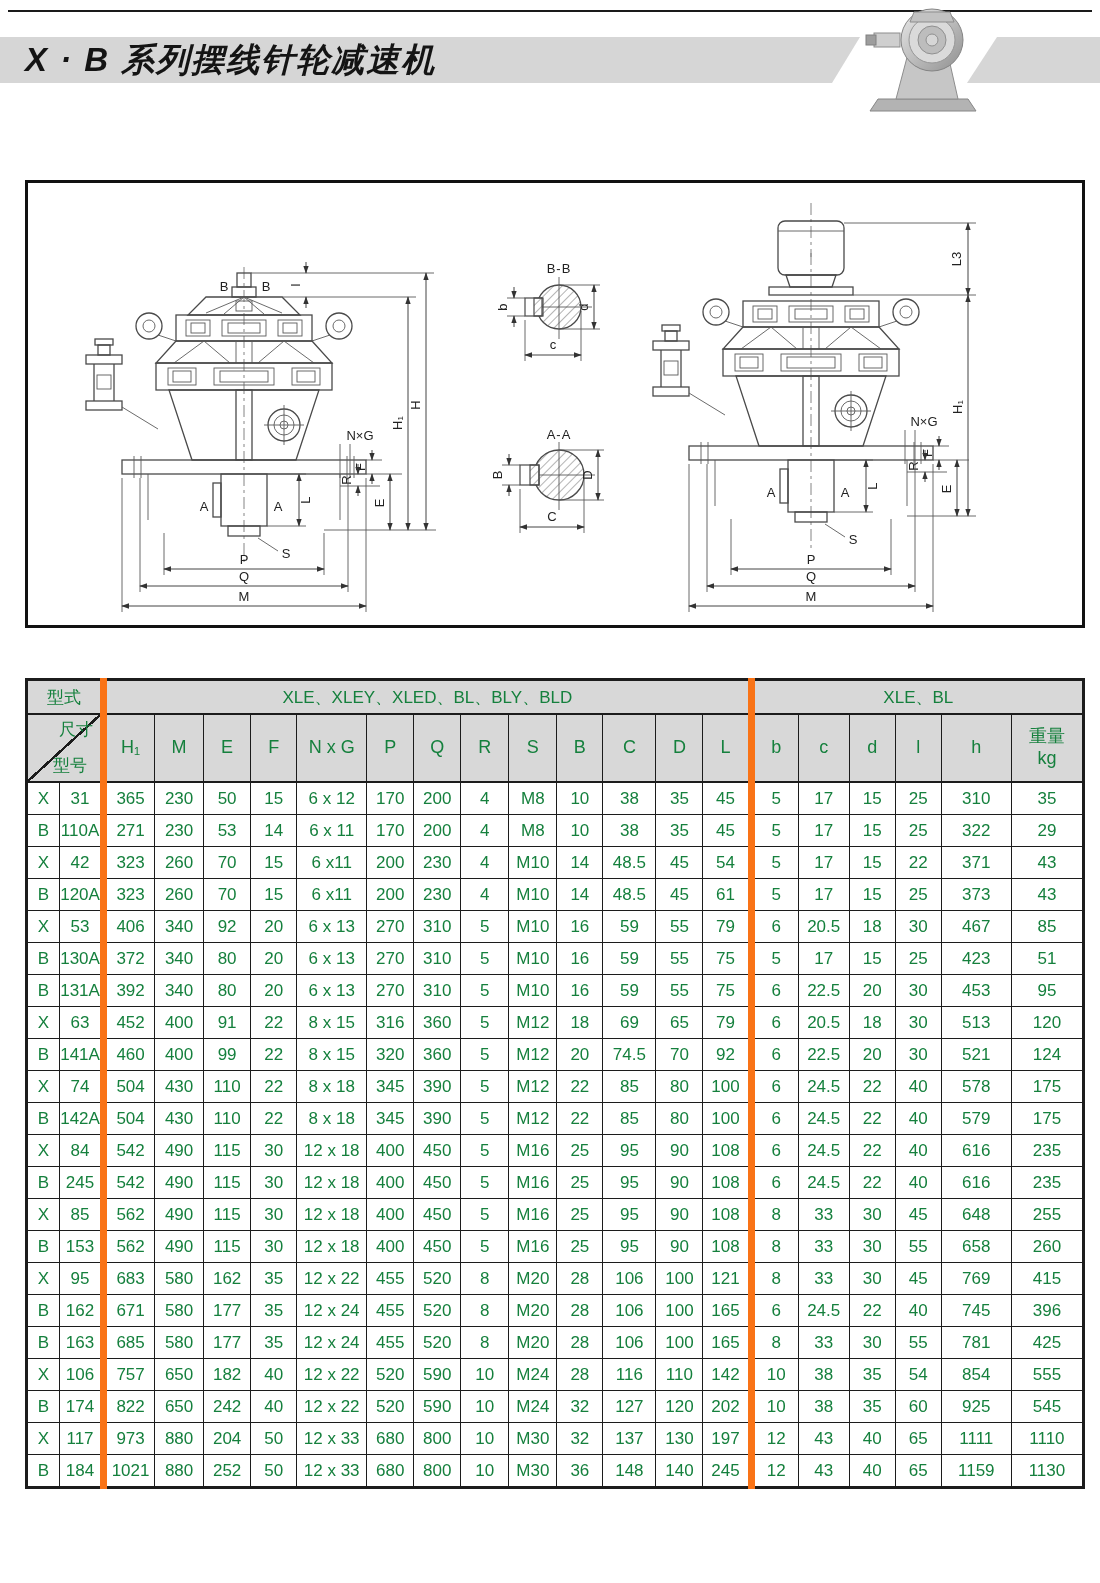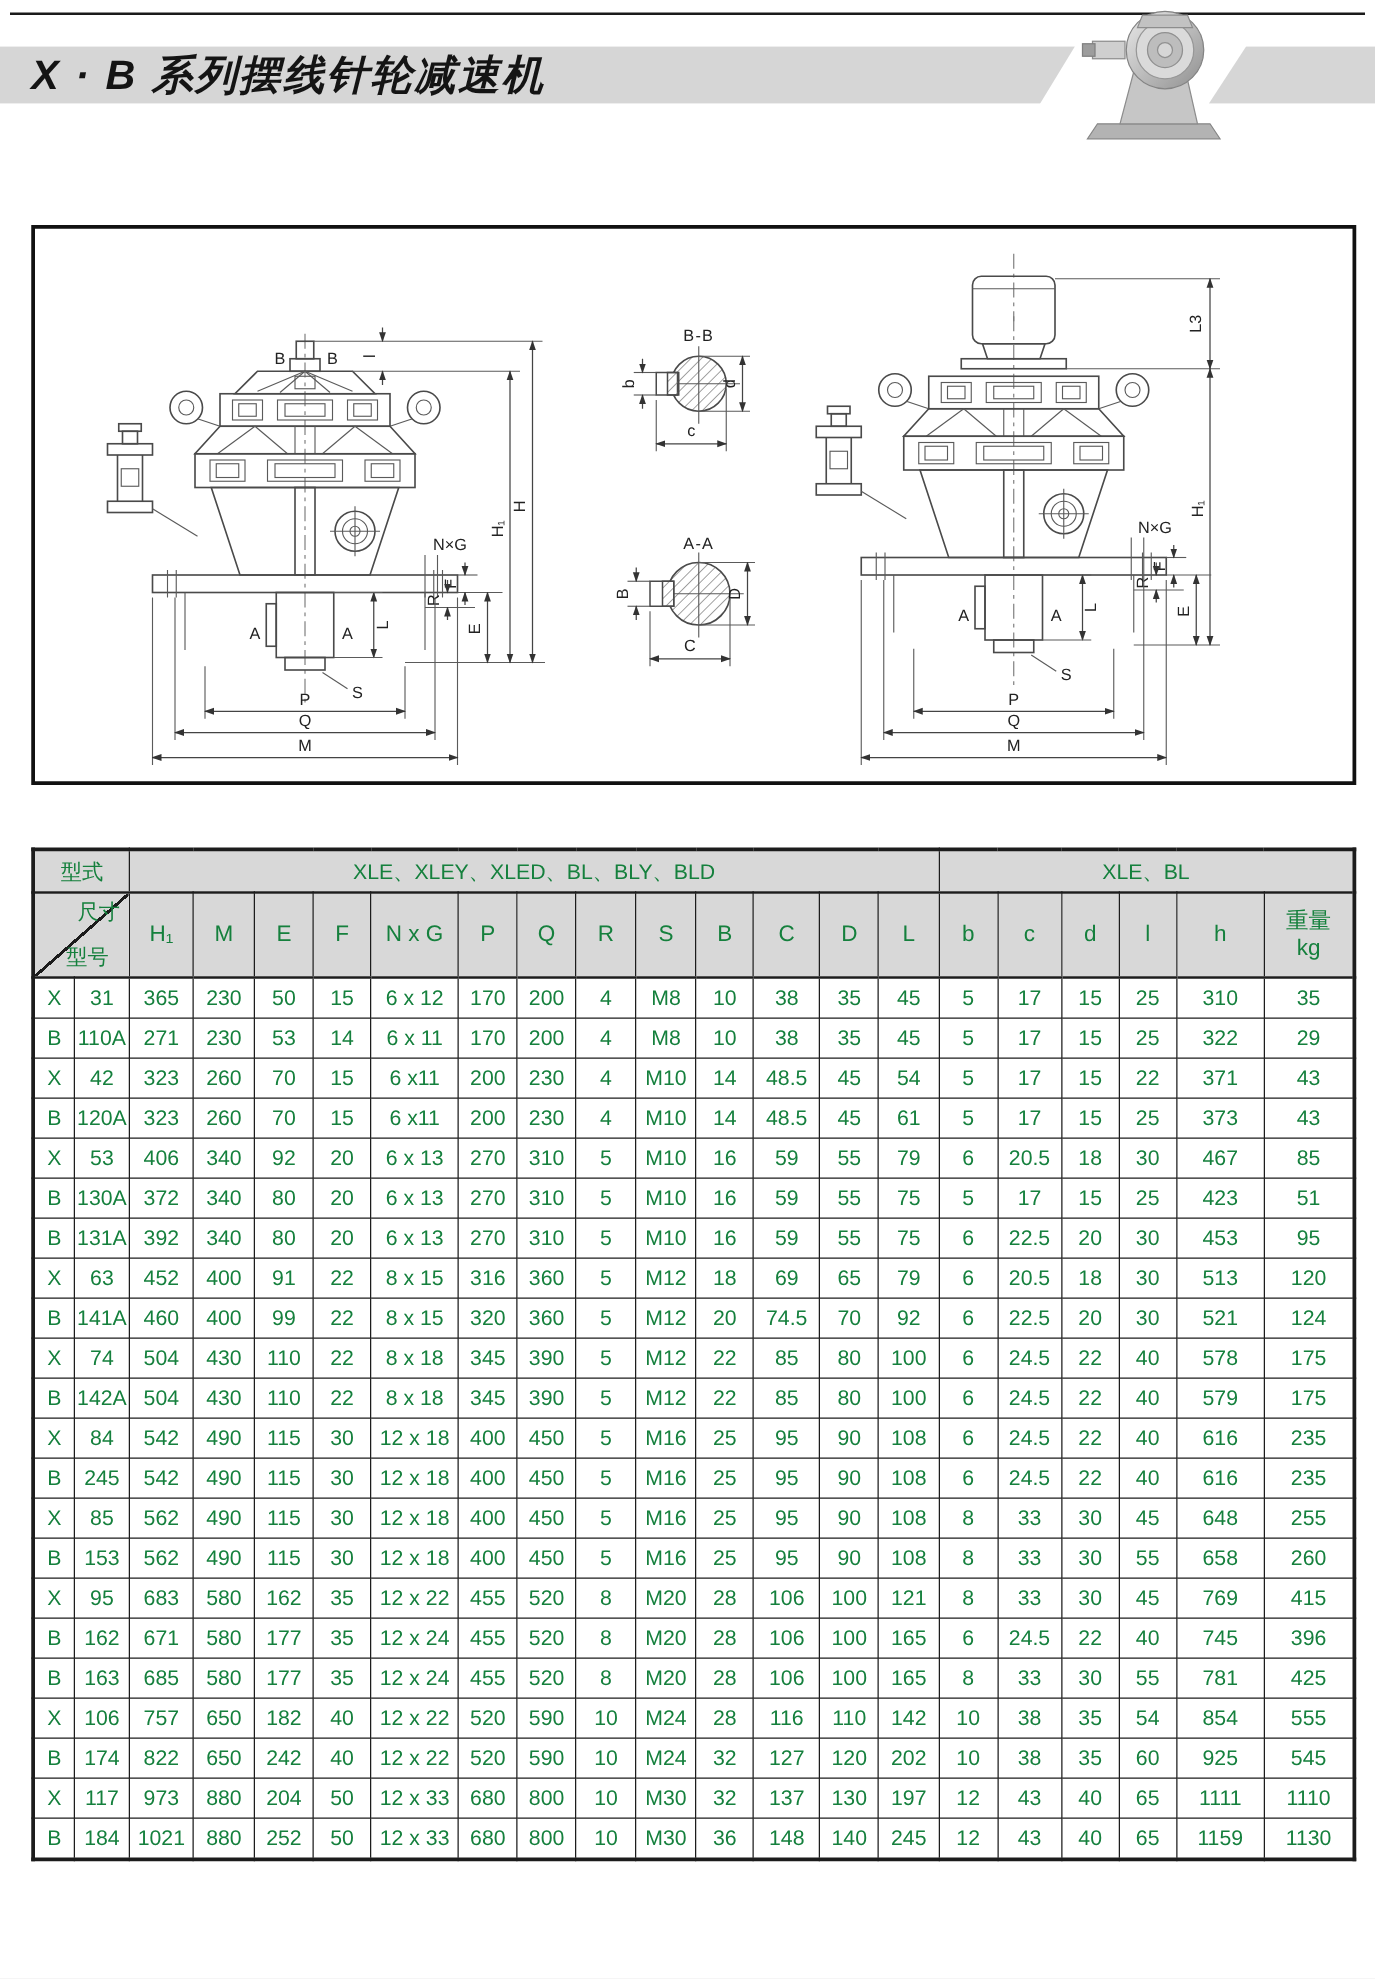--- a/index.html
+++ b/index.html
@@ -32,21 +32,21 @@
 
   
   .dim-table{position:absolute;left:25px;top:662px;width:1060px;border-collapse:collapse;
              table-layout:fixed;font-size:17px;color:#15803d;margin-top:16px;}
   .dim-table th,.dim-table td{border:1.5px solid #1c1c1c;text-align:center;padding:0;
              overflow:hidden;white-space:nowrap;}
   .dim-table th{background:#d8d8d8;font-weight:normal;font-size:18px;}
   .dim-table thead tr.h1row th{height:32px;font-size:17px;}
   .dim-table thead tr.h2row th{height:66px;white-space:pre-line;line-height:1.2;}
   .dim-table tbody td{height:31px;background:#fff;font-size:17px;}
-  .dim-table .sep-left{border-left:1px solid #f97316;}
+  .dim-table .sep-left{border-left:7px solid #f97316;}
   .dim-table thead tr.h2row th{border-bottom:2.5px solid #1c1c1c;}
   .dim-table thead tr.h1row th{border-bottom:2px solid #1c1c1c;}
   .dim-table{border:3px solid #1c1c1c;}
   .diag-cell{position:relative;background:#d8d8d8;}
   .diag-line{position:absolute;inset:0;
      background:linear-gradient(to bottom right,transparent calc(50% - 1.2px),#1c1c1c calc(50% - 1.2px),#1c1c1c calc(50% + 1.2px),transparent calc(50% + 1.2px));}
   .corner-top{position:absolute;top:5px;right:7px;font-size:17px;}
   .corner-bottom{position:absolute;bottom:5px;left:25px;font-size:17px;}
 </style>
 </head>

